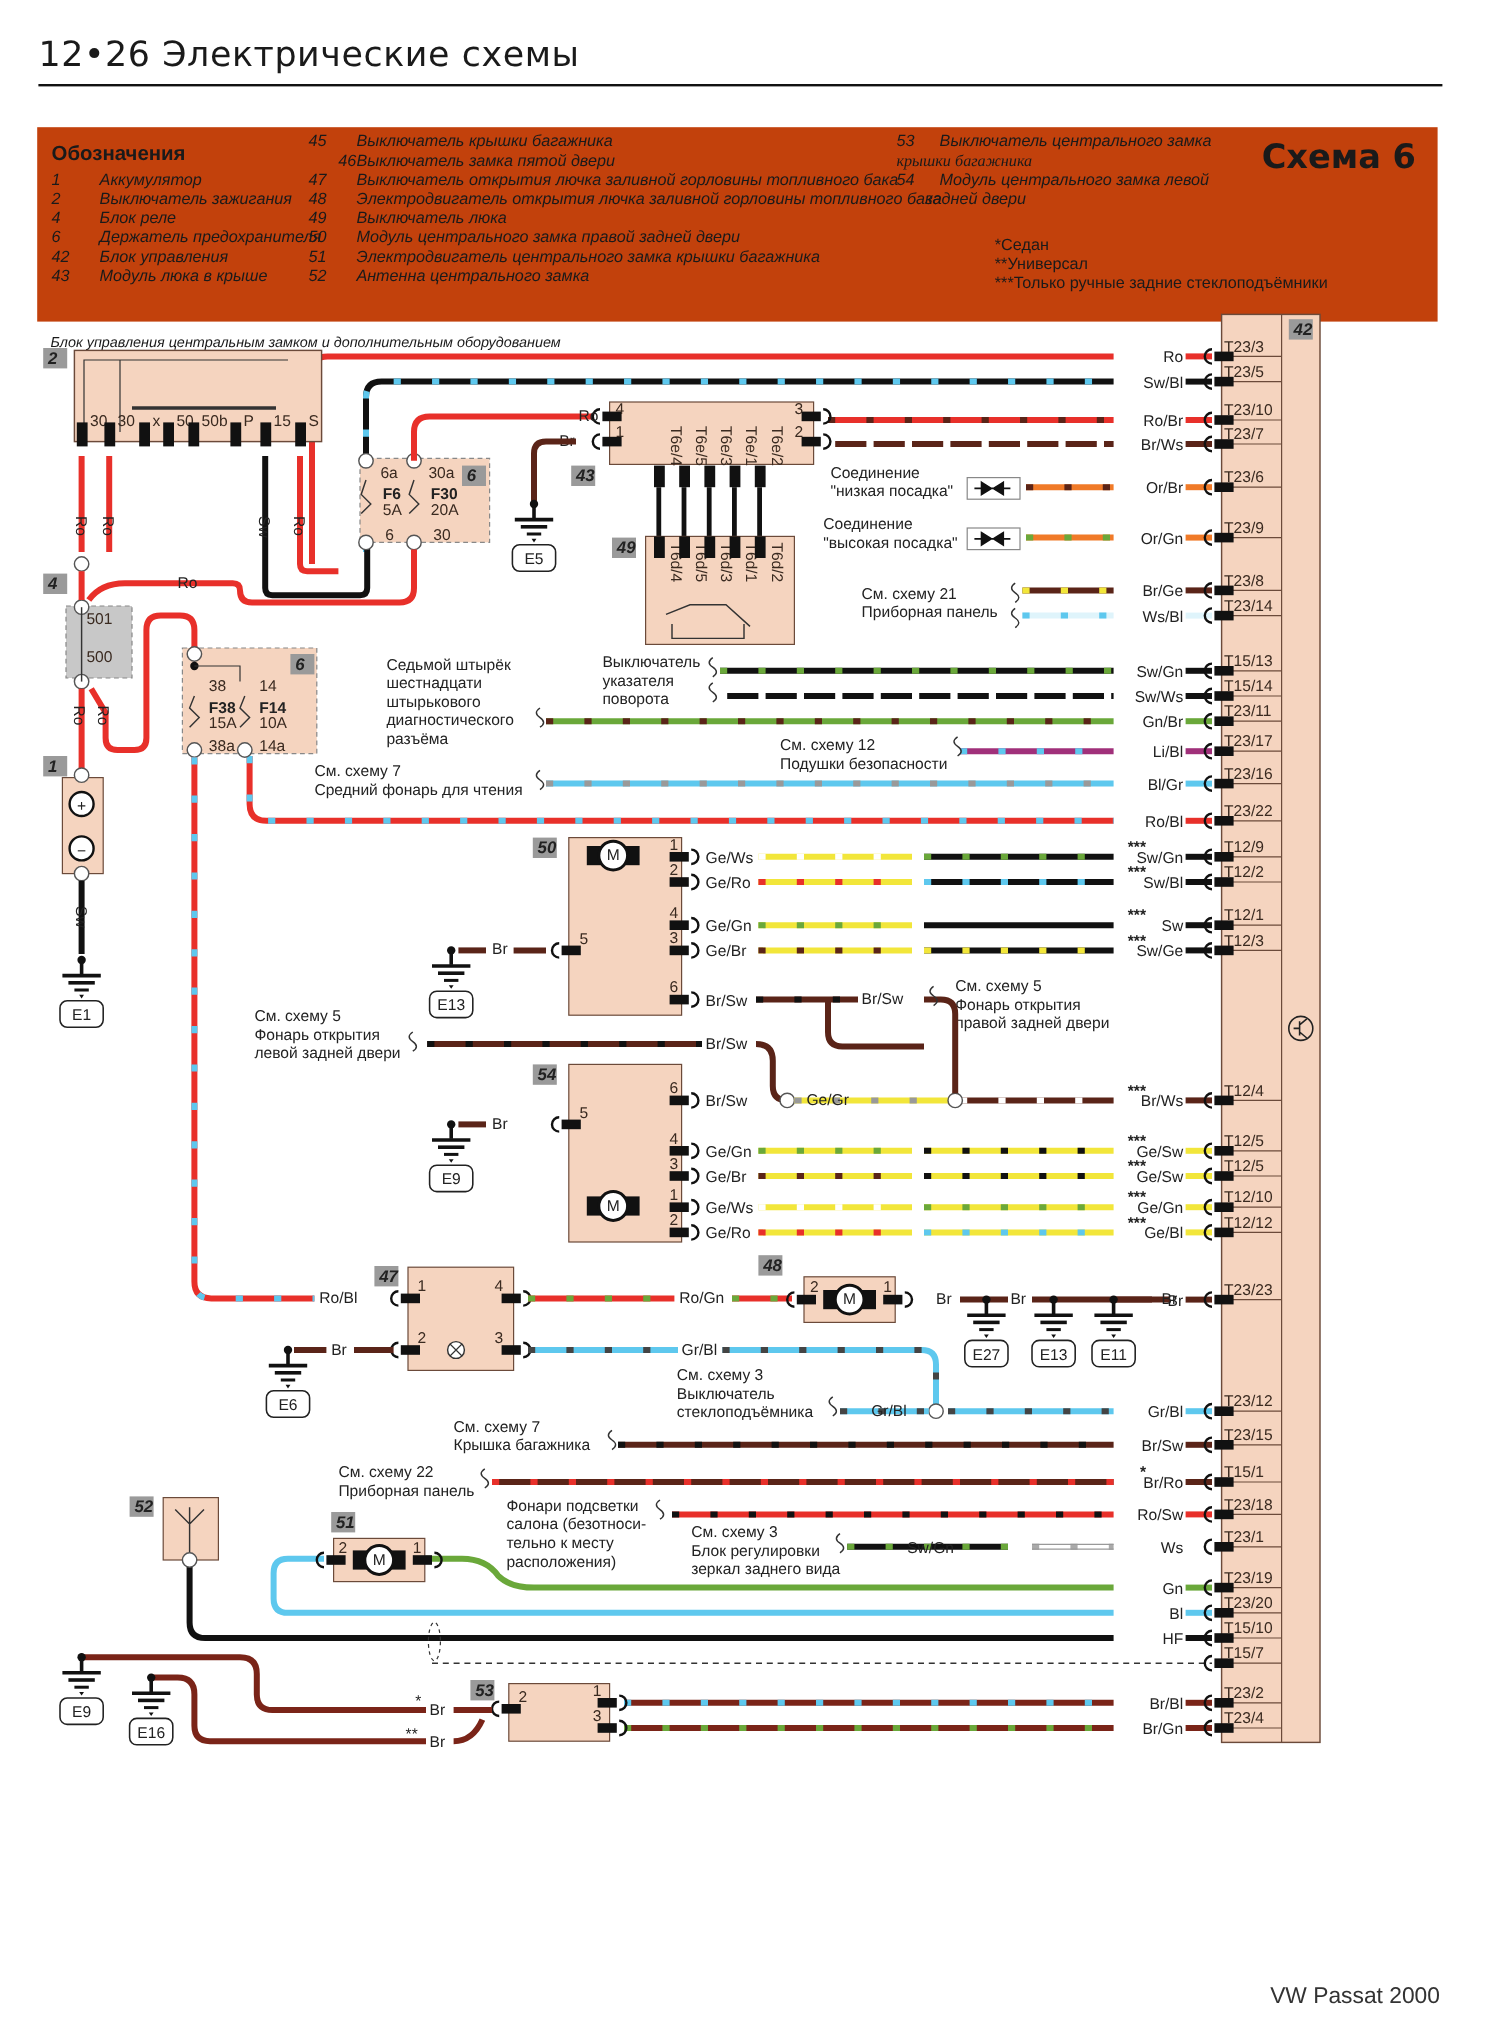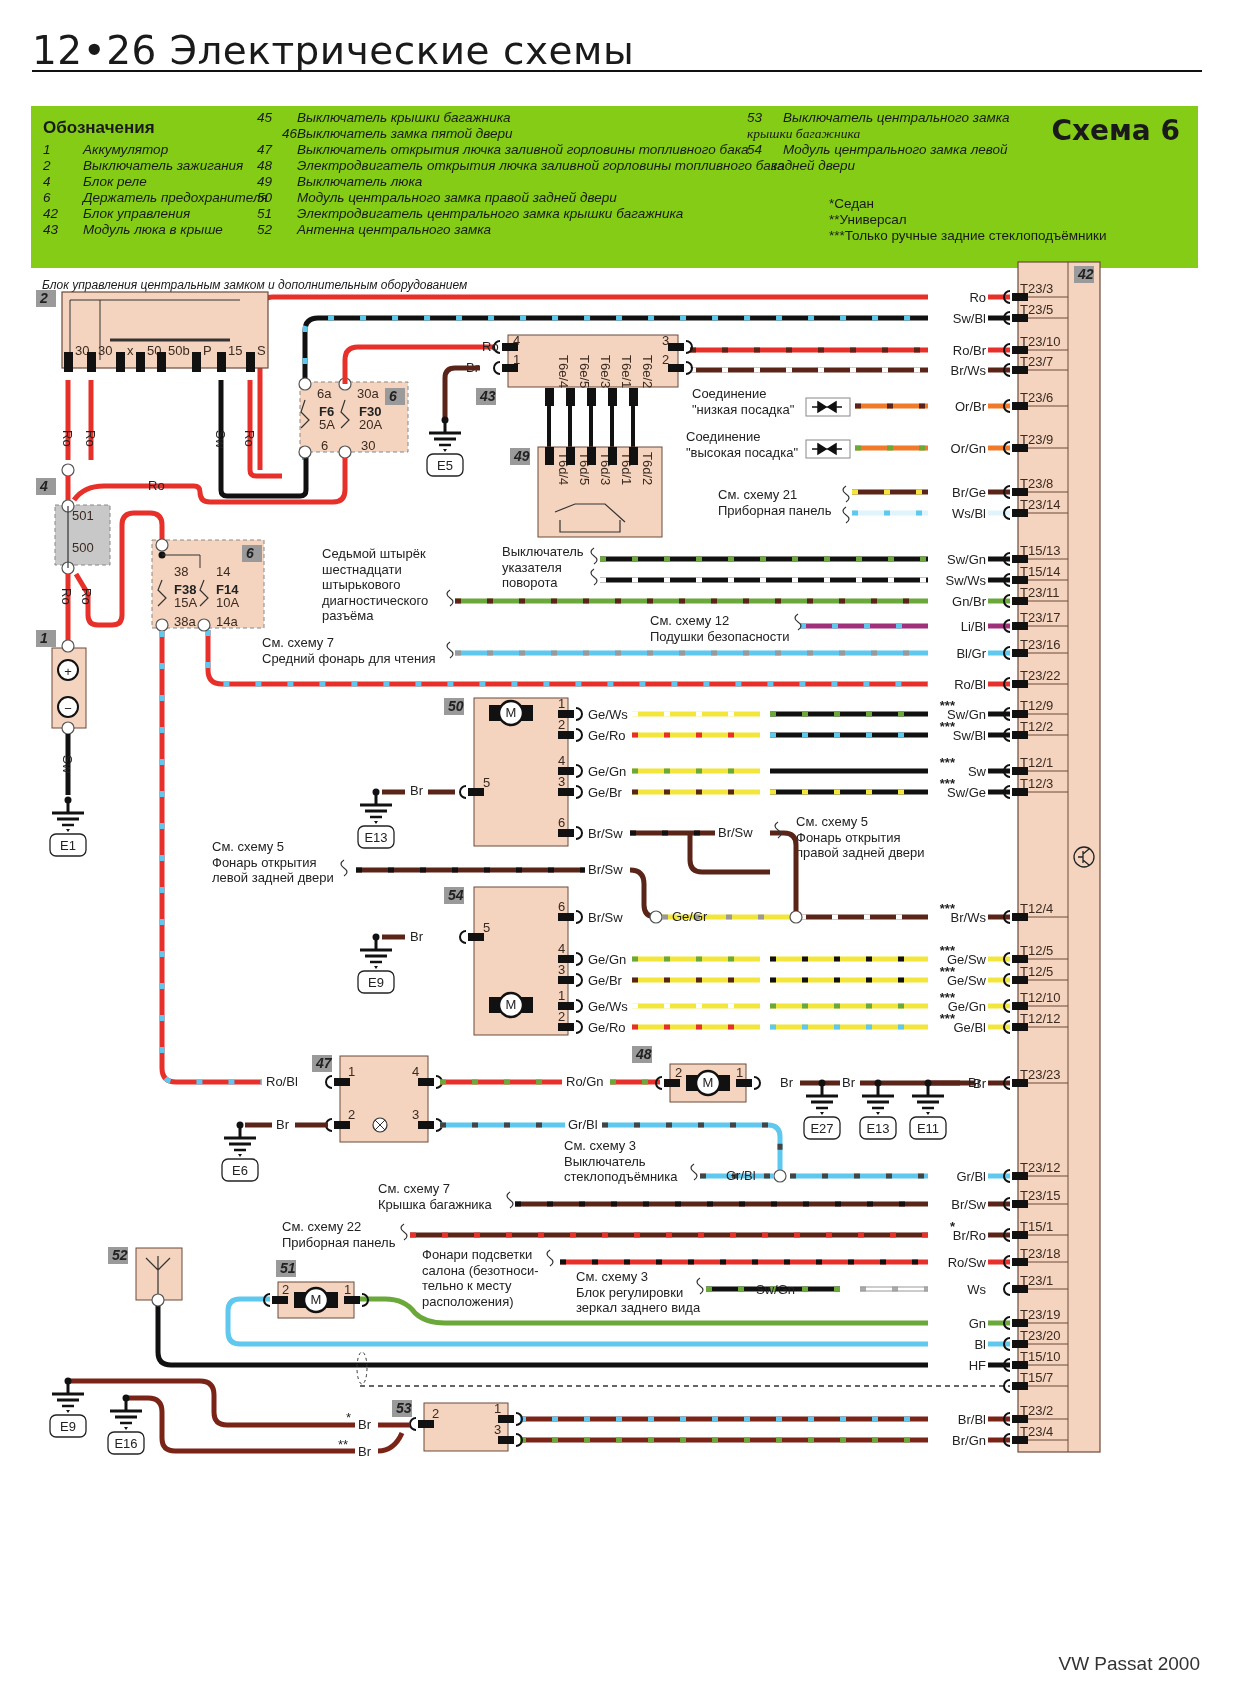--- a/index.html
+++ b/index.html
@@ -1,19 +1,19 @@
 <!DOCTYPE html>
 <html><head>
 <meta charset="utf-8">
 <style>
   html,body{margin:0;padding:0;background:#fff;}
   body{width:1250px;height:1681px;position:relative;overflow:hidden;font-family:"Liberation Sans",sans-serif;color:#1a1a1a;}
-  .hdr{position:absolute;left:32px;top:28px;font-size:39px;font-family:"DejaVu Sans",sans-serif;letter-spacing:0.5px;}
+  .hdr{position:absolute;left:32px;top:28px;font-size:29px;font-family:"DejaVu Sans",sans-serif;letter-spacing:0.5px;}
   .hdr-rule{position:absolute;left:32px;top:70px;width:1170px;height:2px;background:#111;}
-  .legend{position:absolute;left:31px;top:106px;width:1167px;height:162px;background:#84cc16;}
+  .legend{position:absolute;left:31px;top:106px;width:1167px;height:162px;background:#c2410c;}
   .lg{position:absolute;font-size:13.5px;font-style:italic;white-space:nowrap;}
   .lg .n{display:inline-block;width:40px;}
   .lg-title{position:absolute;left:12px;top:12px;font-size:17px;font-weight:bold;}
   .scheme{position:absolute;right:18px;top:8px;font-size:28px;font-weight:bold;font-family:"DejaVu Sans",sans-serif;}
   .fn{position:absolute;font-size:13.5px;white-space:nowrap;}
   .subtitle{position:absolute;left:42px;top:278px;font-size:12px;font-style:italic;font-weight:normal;}
   svg#diagram{position:absolute;left:0;top:0;}
   .t{font-family:"Liberation Sans",sans-serif;font-size:13px;fill:#222;}
   .tc{font-family:"Liberation Sans",sans-serif;font-size:13px;fill:#3a2a20;}
   .tag{font-family:"Liberation Sans",sans-serif;font-size:14px;font-weight:bold;font-style:italic;fill:#222;}

